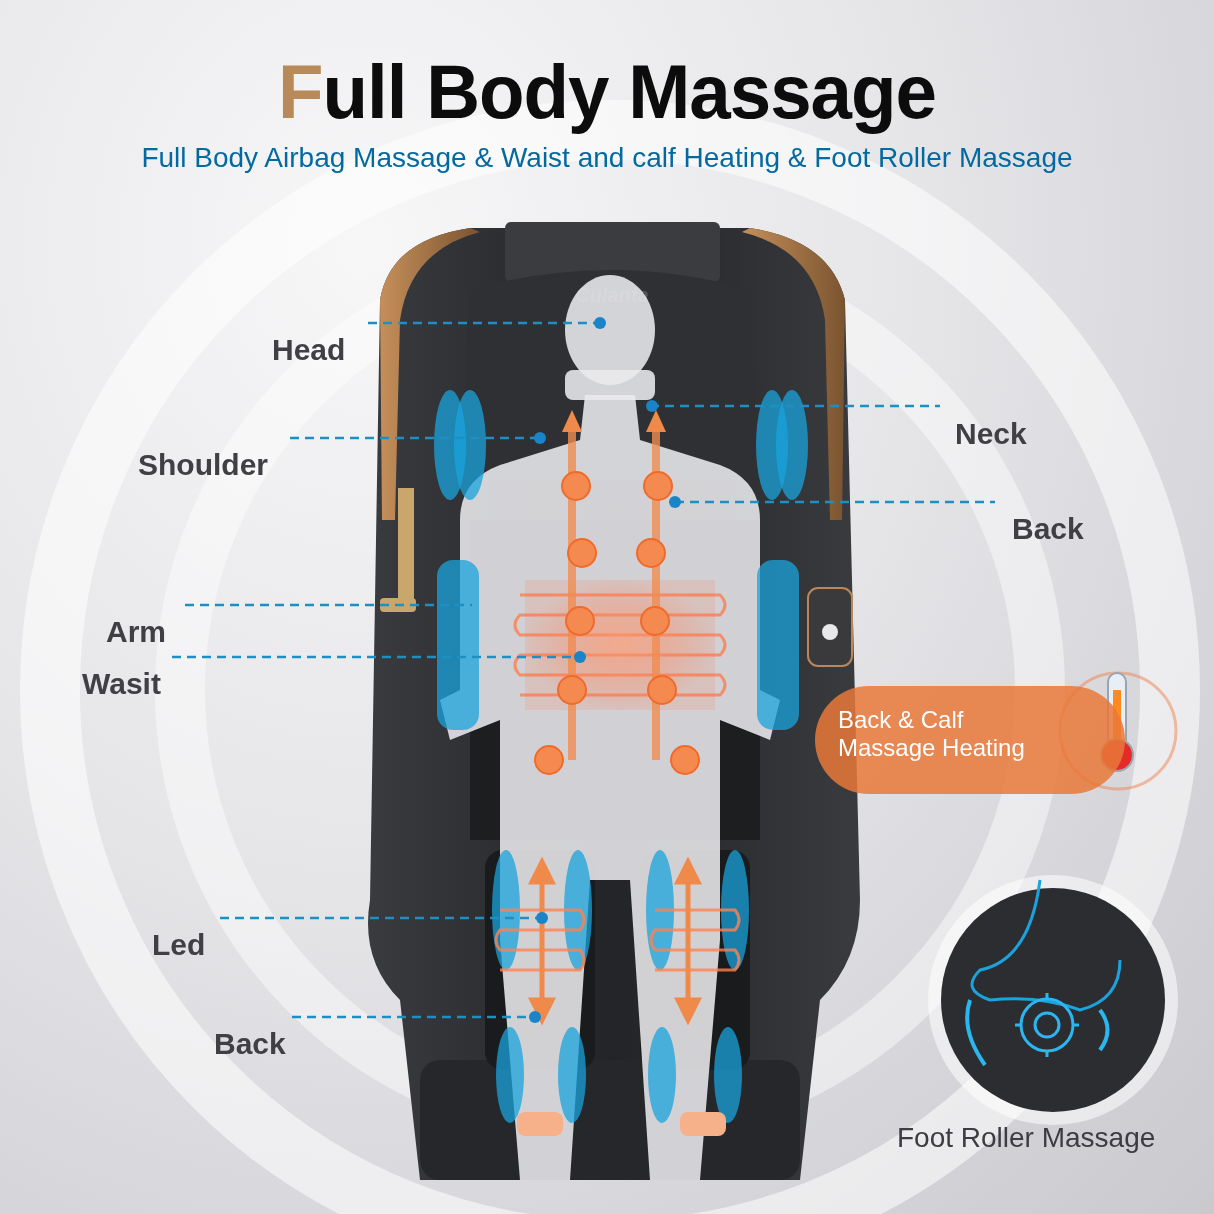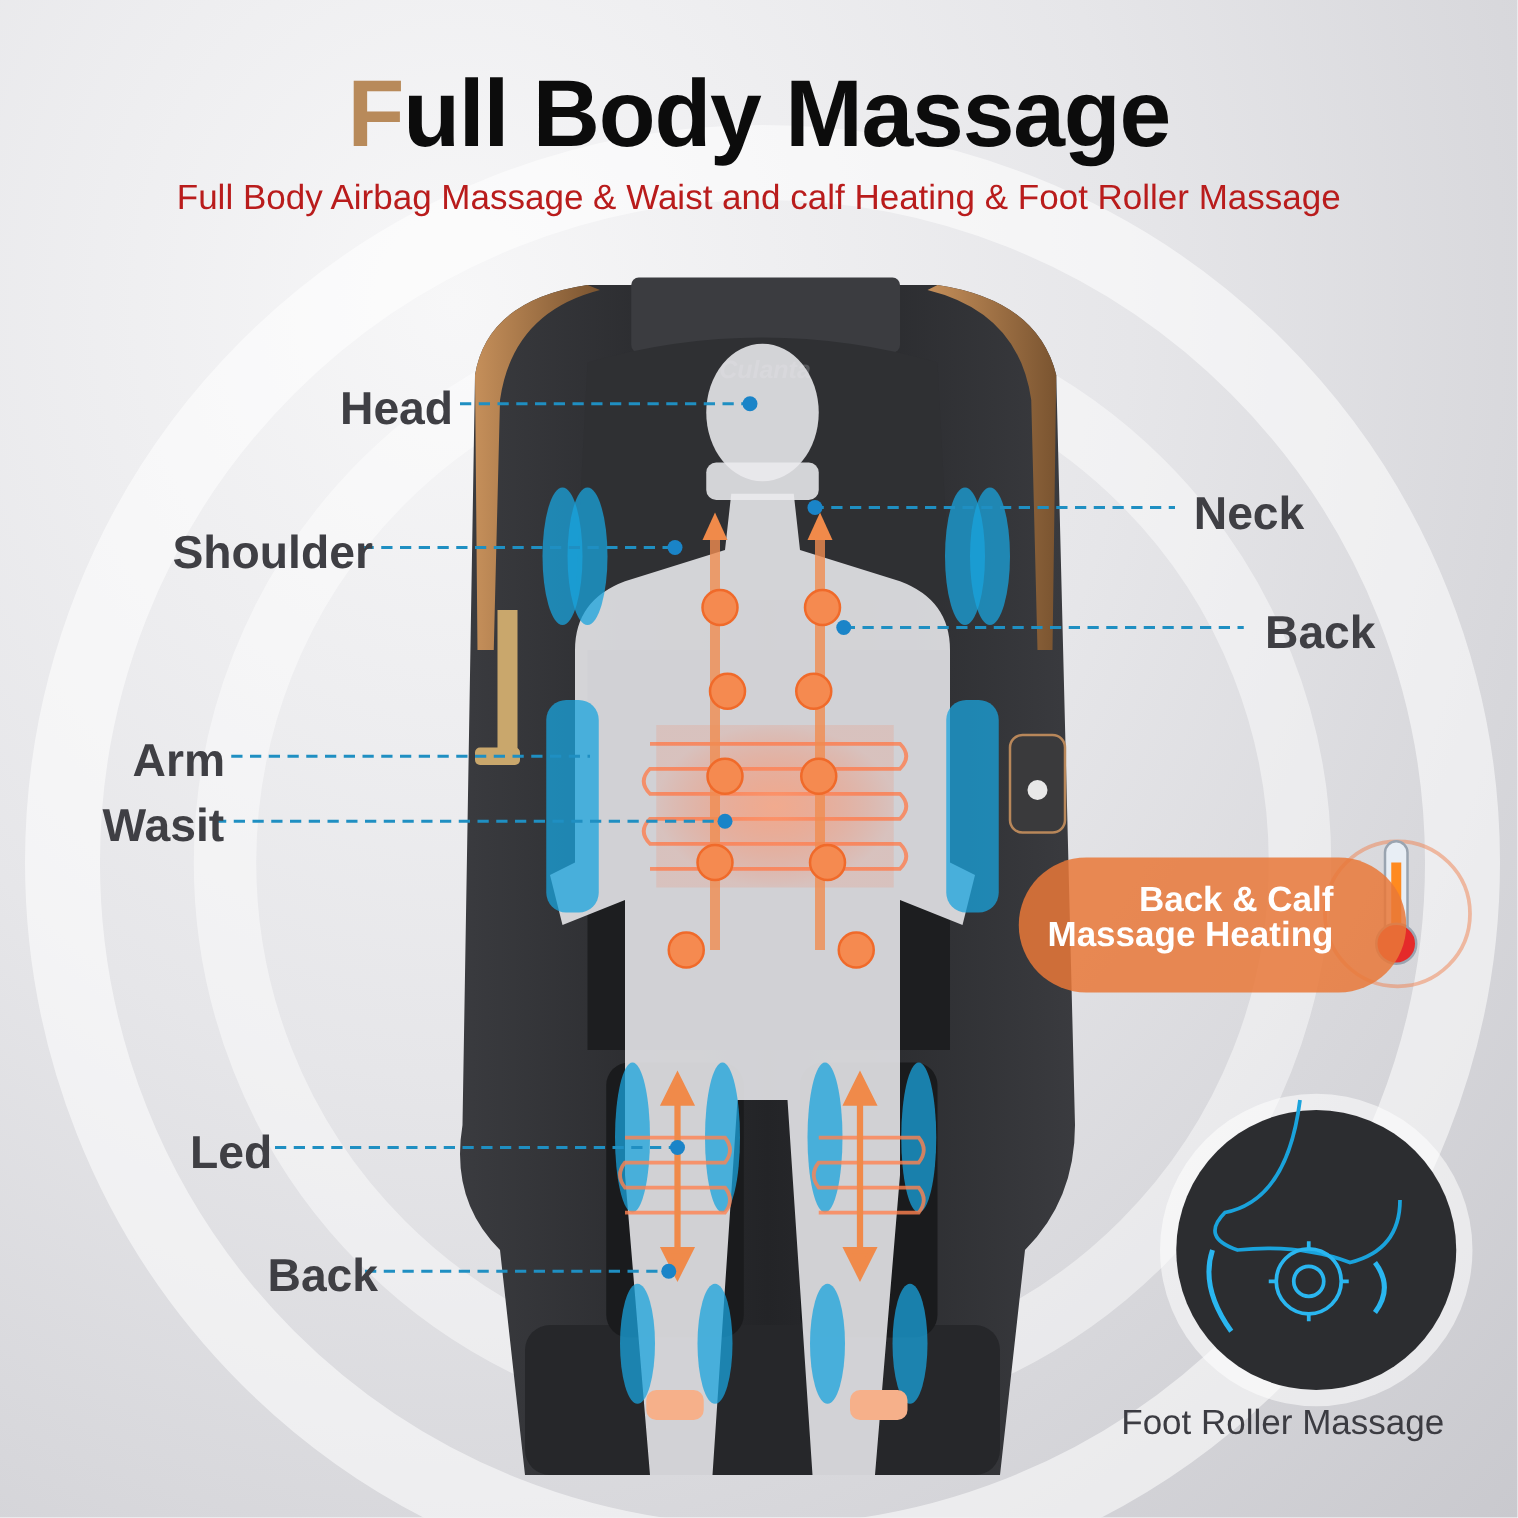--- a/index.html
+++ b/index.html
@@ -10,32 +10,32 @@
   }
   .rings { position:absolute; left:0; top:0; width:1214px; height:1214px; pointer-events:none; }
   .title {
     position:absolute; left:0; top:48px; width:1214px; text-align:center;
     font-size:76px; font-weight:900; letter-spacing:-1px; color:#0c0c0c;
     transform:scaleX(0.98);
   }
   .title .accent { color:#b88a5a; }
   .subtitle {
     position:absolute; left:0; top:142px; width:1214px; text-align:center;
-    font-size:28px; color:#b91c1c;
+    font-size:28px; color:#0369a1;
   }
   svg.scene { position:absolute; left:0; top:0; }
   .label {
-    position:absolute; font-weight:700; font-size:37px; color:#3f3f44;
+    position:absolute; font-weight:700; font-size:30px; color:#3f3f44;margin-top:27px;
   }
   .heat-pill {
     position:absolute; left:815px; top:686px; width:310px; height:108px;
     border-radius:54px; background:rgba(233,120,56,0.85);
   }
   .heat-text {
-    position:absolute; left:838px; top:706px; color:#fff; font-size:28px; font-weight:700; line-height:28px;text-align:right;
+    position:absolute; left:838px; top:706px; color:#fff; font-size:24px; font-weight:400; line-height:28px;
   }
   .foot-caption {
     position:absolute; left:897px; top:1122px; font-size:28px; color:#3c3c42;
   }
 </style>
 </head>
 <body>
 
 <svg class="rings" width="1214" height="1214">
   <circle cx="610" cy="690" r="560" fill="none" stroke="rgba(255,255,255,0.55)" stroke-width="60"></circle>

